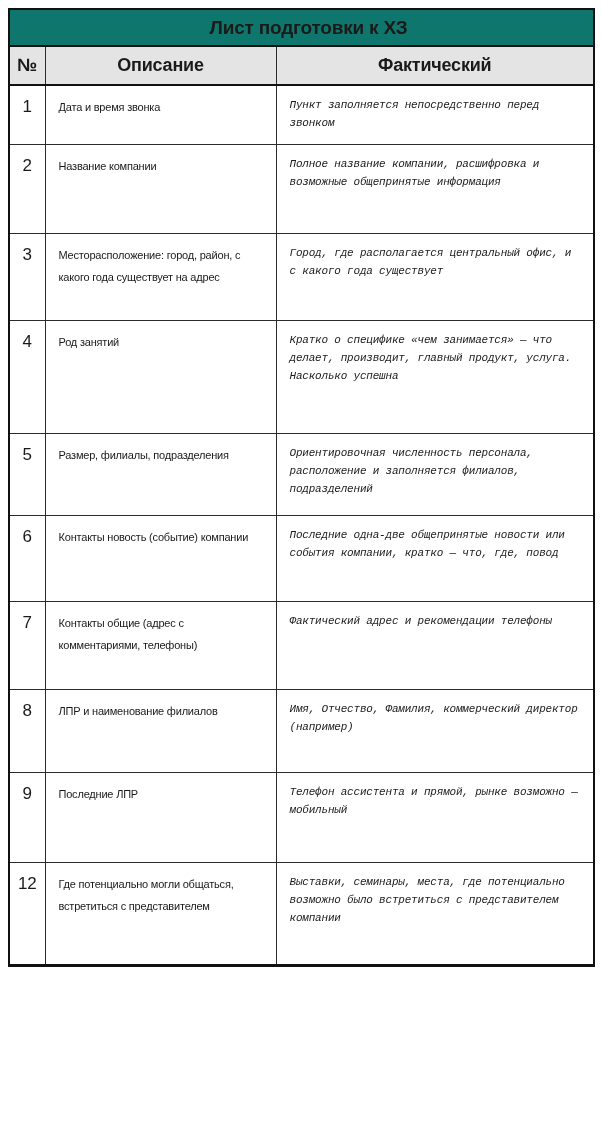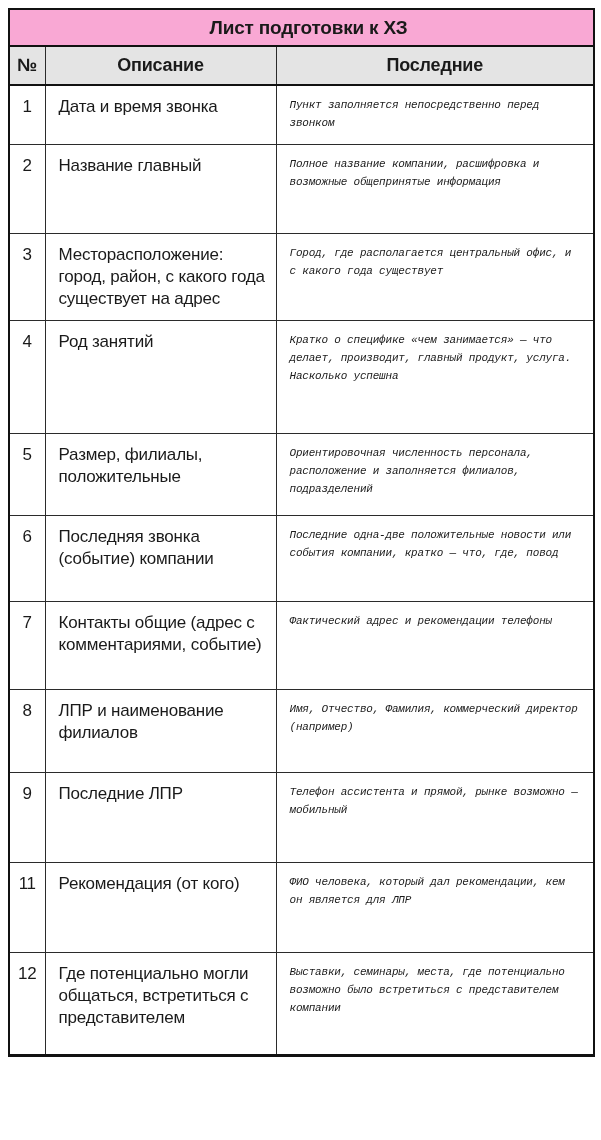--- a/index.html
+++ b/index.html
@@ -30,21 +30,21 @@
 
   table.prep td, table.prep th {
     border: 1px solid #2b2b2b;
     vertical-align: top;
     box-sizing: border-box;
   }
   
   table.prep { border: 2px solid #111; }
   tr.title-row th {
     border-bottom: 2px solid #111;
-    background: #f9a8d4;
+    background: #0f766e;
     font-size: 19px;
     font-weight: bold;
     text-align: center;
     height: 37px;
     vertical-align: middle;
     letter-spacing: -0.2px;
     padding-left: 15px;
   }
   tr.head-row th {
     border-bottom: 2px solid #111;
@@ -54,21 +54,21 @@
     text-align: center;
     height: 39px;
     vertical-align: middle;
   }
   td.num {
     text-align: center;
     font-size: 17px;
     padding-top: 11px;
   }
   td.desc {
-    font-size: 17px;
+    font-size: 11px;
     line-height: 22px;
     padding: 10px 8px 8px 13px;
   }
   td.info {
     font-size: 11px;
     line-height: 18px;
     font-style: italic;
     padding: 10px 10px 8px 13px;
     font-family: Liberation Mono, monospace;
   }
@@ -95,74 +95,69 @@
       <col class="c-desc">
       <col class="c-info">
     </colgroup>
     <thead>
       <tr class="title-row">
         <th colspan="3">Лист подготовки к ХЗ</th>
       </tr>
       <tr class="head-row">
         <th>№</th>
         <th>Описание</th>
-        <th>Последние</th>
+        <th>Фактический</th>
       </tr>
     </thead>
     <tbody>
       <tr class="r1">
         <td class="num">1</td>
         <td class="desc">Дата и время звонка</td>
         <td class="info">Пункт заполняется непосредственно перед звонком</td>
       </tr>
       <tr class="r2">
         <td class="num">2</td>
-        <td class="desc">Название главный</td>
+        <td class="desc">Название компании</td>
         <td class="info">Полное название компании, расшифровка и возможные общепринятые информация</td>
       </tr>
       <tr class="r3">
         <td class="num">3</td>
         <td class="desc">Месторасположение: город, район, с какого года существует на адрес</td>
         <td class="info">Город, где располагается центральный офис, и с какого года существует</td>
       </tr>
       <tr class="r4">
         <td class="num">4</td>
         <td class="desc">Род занятий</td>
         <td class="info">Кратко о специфике «чем занимается» — что делает, производит, главный продукт, услуга. Насколько успешна</td>
       </tr>
       <tr class="r5">
         <td class="num">5</td>
-        <td class="desc">Размер, филиалы, положительные</td>
+        <td class="desc">Размер, филиалы, подразделения</td>
         <td class="info">Ориентировочная численность персонала, расположение и заполняется филиалов, подразделений</td>
       </tr>
       <tr class="r6">
         <td class="num">6</td>
-        <td class="desc">Последняя звонка (событие) компании</td>
-        <td class="info">Последние одна-две положительные новости или события компании, кратко — что, где, повод</td>
+        <td class="desc">Контакты новость (событие) компании</td>
+        <td class="info">Последние одна-две общепринятые новости или события компании, кратко — что, где, повод</td>
       </tr>
       <tr class="r7">
         <td class="num">7</td>
-        <td class="desc">Контакты общие (адрес с комментариями, событие)</td>
+        <td class="desc">Контакты общие (адрес с комментариями, телефоны)</td>
         <td class="info">Фактический адрес и рекомендации телефоны</td>
       </tr>
       <tr class="r8">
         <td class="num">8</td>
         <td class="desc">ЛПР и наименование филиалов</td>
         <td class="info">Имя, Отчество, Фамилия, коммерческий директор (например)</td>
       </tr>
       <tr class="r9">
         <td class="num">9</td>
         <td class="desc">Последние ЛПР</td>
         <td class="info">Телефон ассистента и прямой, рынке возможно — мобильный</td>
       </tr>
-      <tr class="r11">
-        <td class="num">11</td>
-        <td class="desc">Рекомендация (от кого)</td>
-        <td class="info">ФИО человека, который дал рекомендации, кем он является для ЛПР</td>
-      </tr>
       <tr class="r12">
         <td class="num">12</td>
         <td class="desc">Где потенциально могли общаться, встретиться с представителем</td>
         <td class="info">Выставки, семинары, места, где потенциально возможно было встретиться с представителем компании</td>
       </tr>
     </tbody>
   </table>
 </div>
 
 </body></html>

